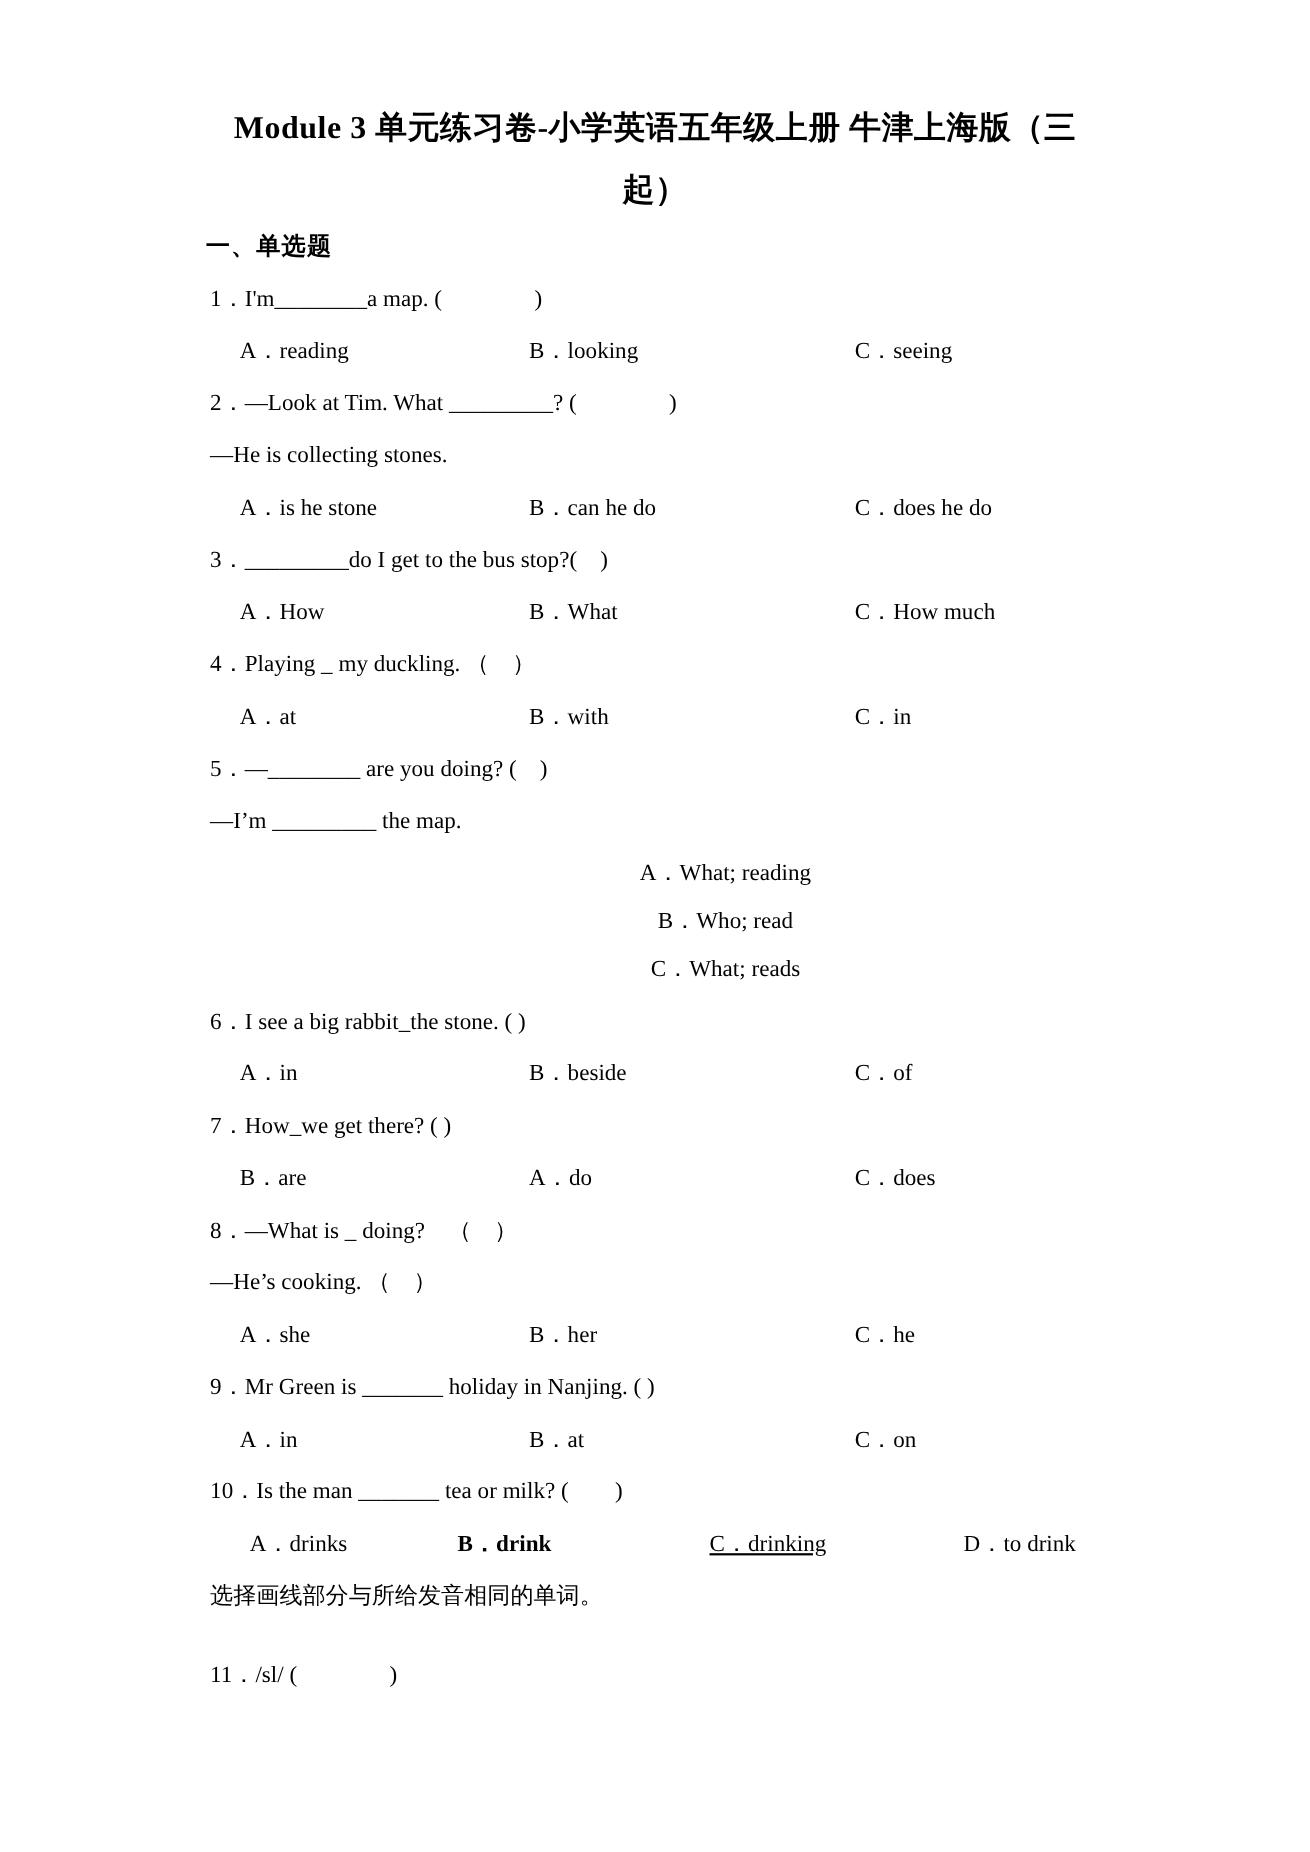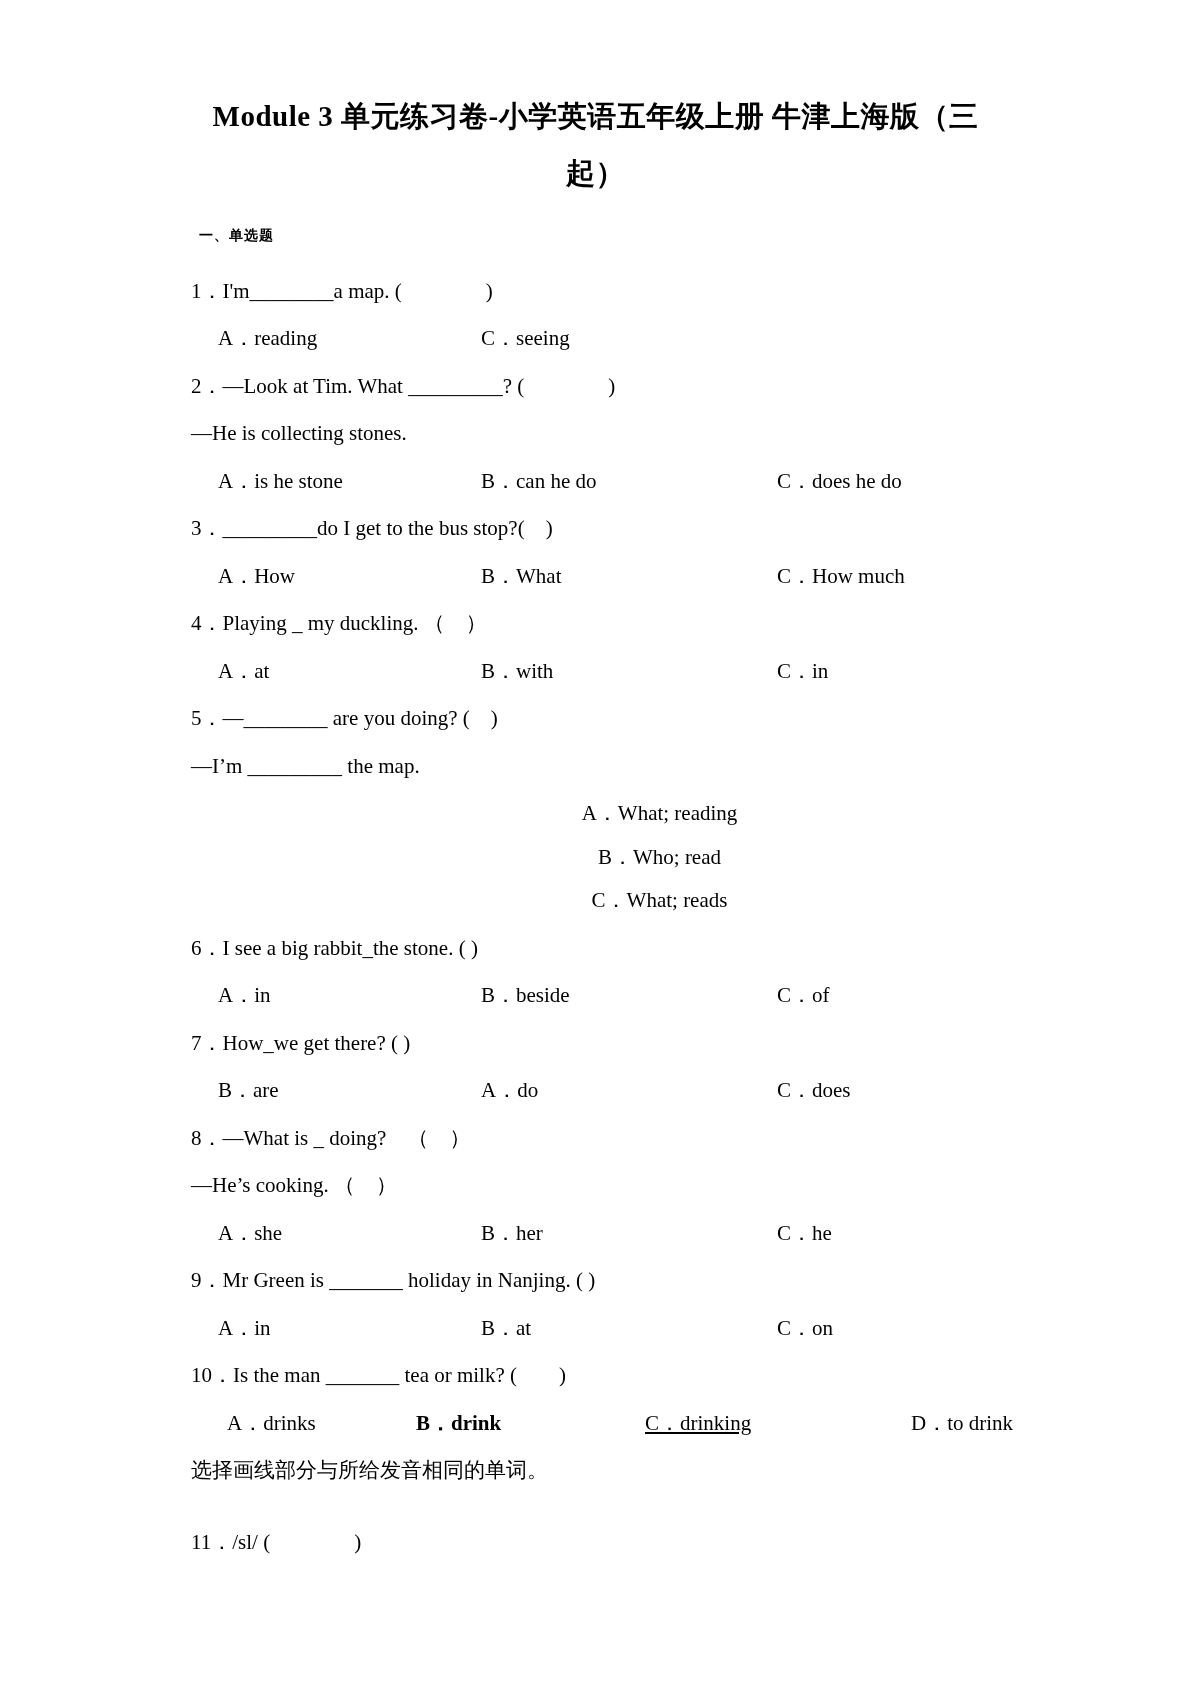--- a/index.html
+++ b/index.html
@@ -28,22 +28,22 @@
     font-weight: 600;
     text-align: center;
     white-space: pre-wrap;
     letter-spacing: 0.5px;
   }
   .content {
     padding-left: 187px;
     padding-right: 90px;
   }
   h2.section-heading {
-    margin: 12px;
-    font-size: 14px;
+    margin: 0;
+    font-size: 22px;
     line-height: 43.5px;
     font-weight: bold;
     font-family: "Liberation Sans", "DejaVu Sans", sans-serif;
     letter-spacing: 1px;
   }
   .line {
     margin: 4px;
     font-size: 21px;
     line-height: 43.5px;
     white-space: pre-wrap;
@@ -59,21 +59,21 @@
     white-space: pre-wrap;
     flex: 0 0 auto;
   }
   .opts.c3 .opt:nth-child(1) { width: 227px; }
   .opts.c3 .opt:nth-child(2) { width: 260px; }
   .opts.c3 .opt:nth-child(3) { flex: 1 1 auto; }
   .opts.c4 { padding-left: 40px; }
   .opts.c4 .opt:nth-child(1) { width: 153px; }
   .opts.c4 .opt:nth-child(2) { width: 193px; font-weight: bold; }
   .opts.c4 .opt:nth-child(3) { width: 195px; text-decoration: underline; }
-  .opts.c4 .opt:nth-child(4) { flex: 1 1 auto; margin-left: 35px; }
+  .opts.c4 .opt:nth-child(4) { flex: 1 1 auto; }
   .opt-stacked {
     margin: 0;
     padding-left: 31px;
     font-size: 21px;
     line-height: 43.5px;
     white-space: pre-wrap;
     text-align: center;
   }
   h2.section-2 {
     margin-top: 46px;
@@ -90,20 +90,21 @@
   <h1 class="title"><span>Module 3 单元练习卷-小学英语五年级上册 牛津上海版（三</span><br><span>起）</span></h1>
 
   <div class="content">
 
     <h2 class="section-heading">一、单选题</h2>
 
     <div>
       <p class="line">1．I'm________a map. (　　　　)</p>
       <div class="opts c3">
         <span class="opt">A．reading</span>
+        <span class="opt">B．looking</span>
         <span class="opt">C．seeing</span>
       </div>
     </div>
 
     <div>
       <p class="line">2．—Look at Tim. What _________? (　　　　)</p>
       <p class="line">—He is collecting stones.</p>
       <div class="opts c3">
         <span class="opt">A．is he stone</span>
         <span class="opt">B．can he do</span>

